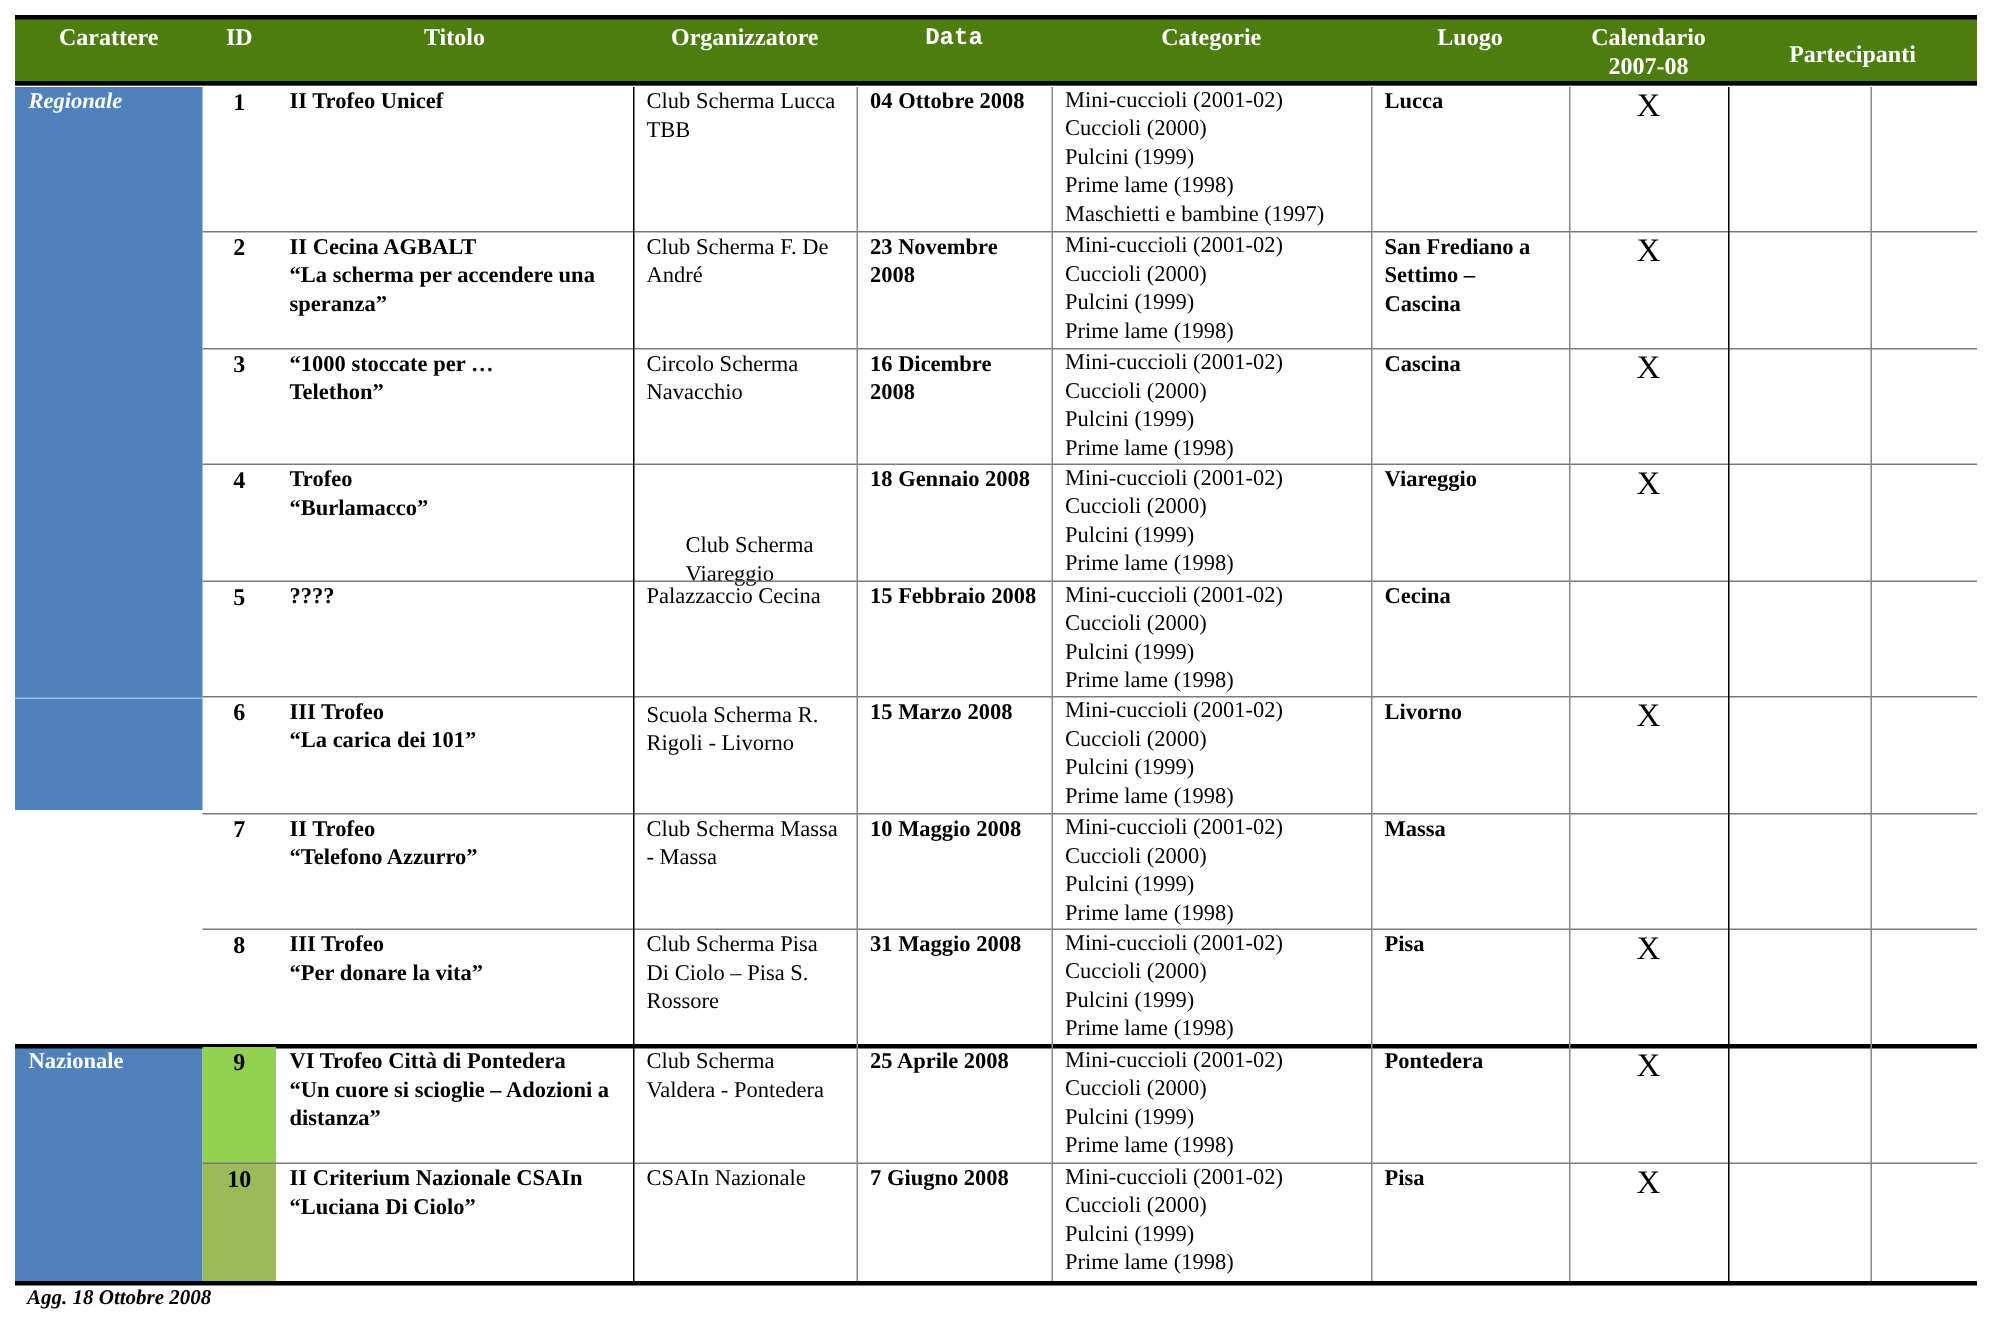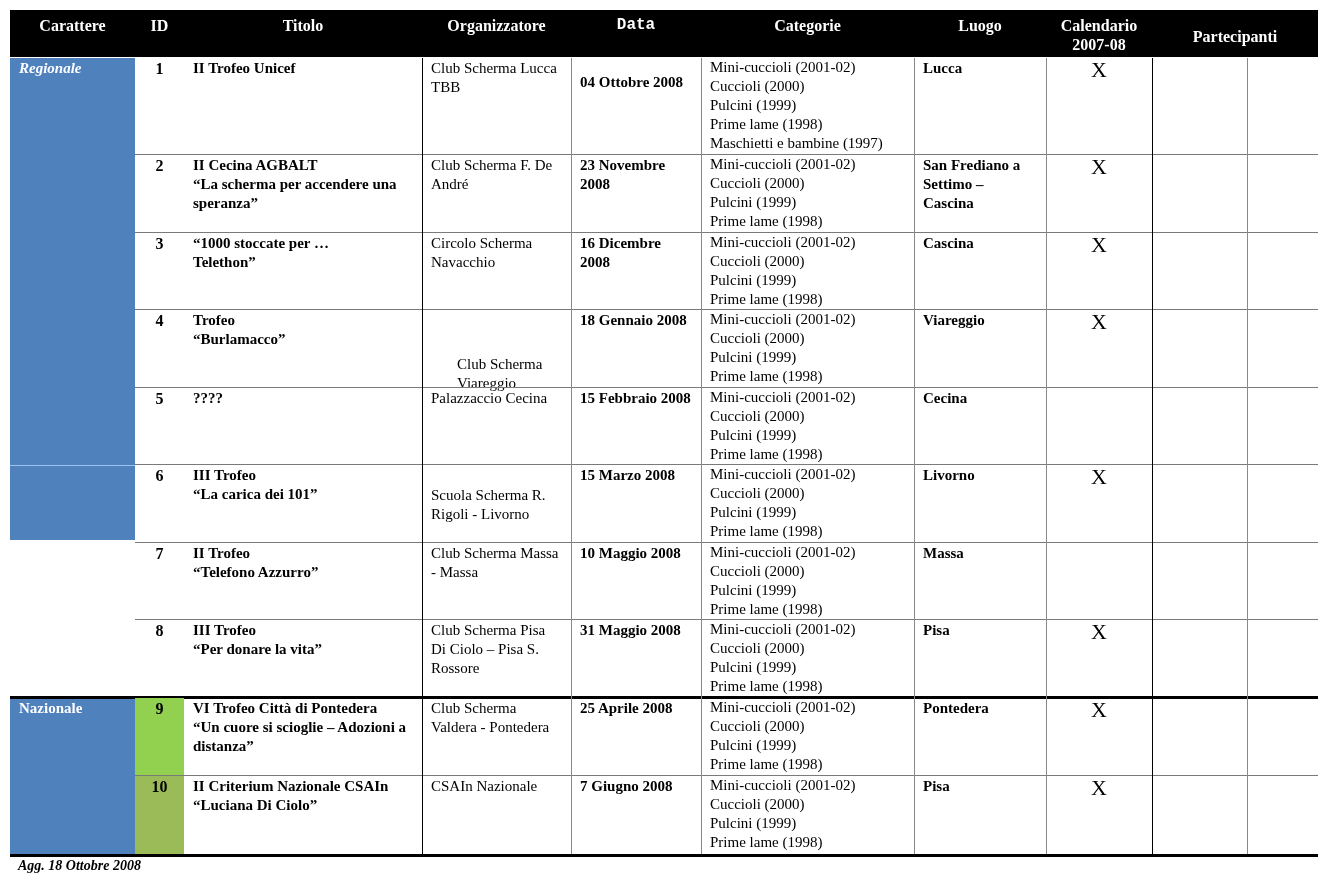--- a/index.html
+++ b/index.html
@@ -1,20 +1,20 @@
 <!DOCTYPE html>
 <html><head>
 <meta charset="utf-8">
 <style>
   html, body { margin: 0; padding: 0; background: #ffffff; }
   body { width: 1330px; height: 885px; position: relative; overflow: hidden;
          font-family: "Liberation Serif", "DejaVu Serif", serif; color: #000; }
   .tbl { position: absolute; left: 10px; top: 10px; width: 1308px; }
   .hdr { position: absolute; left: 0; top: 0; width: 1308px; height: 47px;
-         background: #000000; border-top: 3px solid #000; border-bottom: 3px solid #000; box-sizing: border-box; }
+         background: #4d7c0f; border-top: 3px solid #000; border-bottom: 3px solid #000; box-sizing: border-box; }
   .hcell { position: absolute; top: 3px; color: #fff; font-weight: bold; font-size: 16px;
            text-align: center; line-height: 19px; }
   .cell { position: absolute; box-sizing: border-box; font-size: 15px; line-height: 19px; padding: 1px 9px 0 9px; }
   .bold { font-weight: bold; }
   .vline { position: absolute; width: 1px; background: #888; }
   .vline.dark { background: #000; }
   .hline { position: absolute; height: 1px; background: #7a7a7a; }
   .hline.thick { height: 3px; background: #000; }
   .carattere { position: absolute; left: 0; width: 125px; background: #4f81bd; color: #fff;
                font-weight: bold; font-size: 15px; padding: 2px 9px; box-sizing: border-box; }
@@ -48,21 +48,21 @@
 <div id="rows-layer">
     <div class="carattere reg" style="left:10px;top:58px;height:482px;">Regionale</div>
     <div class="carattere-sep" style="left:10px;top:465px;"></div>
     <div class="carattere" style="left:10px;top:698px;height:157px;">Nazionale</div>
     <div style="position:absolute;left:0;top:0;">
       <div class="cell idcell" style="left:135px;top:58px;width:49px;height:97px;">1</div>
       <div class="cell bold" style="left:184px;top:58px;width:238px;height:97px;">
         <div>II Trofeo Unicef</div>
       </div>
       <div class="cell" style="left:422px;top:58px;width:149px;height:97px;">Club Scherma Lucca TBB</div>
-      <div class="cell bold" style="left:571px;top:72px;width:130px;height:97px;">04 Ottobre 2008</div>
+      <div class="cell bold" style="left:571px;top:58px;width:130px;height:97px;">04 Ottobre 2008</div>
       <div class="cell" style="left:701px;top:58px;width:213px;height:97px;padding-top:0;">
         <div style="white-space:nowrap;">Mini-cuccioli (2001-02)</div>
         <div style="white-space:nowrap;">Cuccioli (2000)</div>
         <div style="white-space:nowrap;">Pulcini (1999)</div>
         <div style="white-space:nowrap;">Prime lame (1998)</div>
         <div style="white-space:nowrap;">Maschietti e bambine (1997)</div>
       </div>
       <div class="cell bold" style="left:914px;top:58px;width:132px;height:97px;">Lucca</div>
       <div class="cell xmark" style="left:1046px;top:58px;width:106px;height:97px;">X</div>
       <div class="cell" style="left:1152px;top:58px;width:95px;height:97px;"></div>
@@ -148,21 +148,21 @@
       <div class="cell" style="left:1152px;top:388px;width:95px;height:77px;"></div>
       <div class="cell" style="left:1247px;top:388px;width:71px;height:77px;"></div>
     </div>
     <div class="hline" style="left:135px;top:464px;width:1183px;"></div>
     <div style="position:absolute;left:0;top:0;">
       <div class="cell idcell" style="left:135px;top:465px;width:49px;height:78px;">6</div>
       <div class="cell bold" style="left:184px;top:465px;width:238px;height:78px;">
         <div>III Trofeo</div>
         <div>“La carica dei 101”</div>
       </div>
-      <div class="cell" style="left:422px;top:485px;width:149px;height:78px;">Scuola Scherma R. Rigoli - Livorno</div>
+      <div class="cell" style="left:422px;top:467px;width:149px;height:78px;">Scuola Scherma R. Rigoli - Livorno</div>
       <div class="cell bold" style="left:571px;top:465px;width:130px;height:78px;">15 Marzo 2008</div>
       <div class="cell" style="left:701px;top:465px;width:213px;height:78px;padding-top:0;">
         <div style="white-space:nowrap;">Mini-cuccioli (2001-02)</div>
         <div style="white-space:nowrap;">Cuccioli (2000)</div>
         <div style="white-space:nowrap;">Pulcini (1999)</div>
         <div style="white-space:nowrap;">Prime lame (1998)</div>
       </div>
       <div class="cell bold" style="left:914px;top:465px;width:132px;height:78px;">Livorno</div>
       <div class="cell xmark" style="left:1046px;top:465px;width:106px;height:78px;">X</div>
       <div class="cell" style="left:1152px;top:465px;width:95px;height:78px;"></div>

